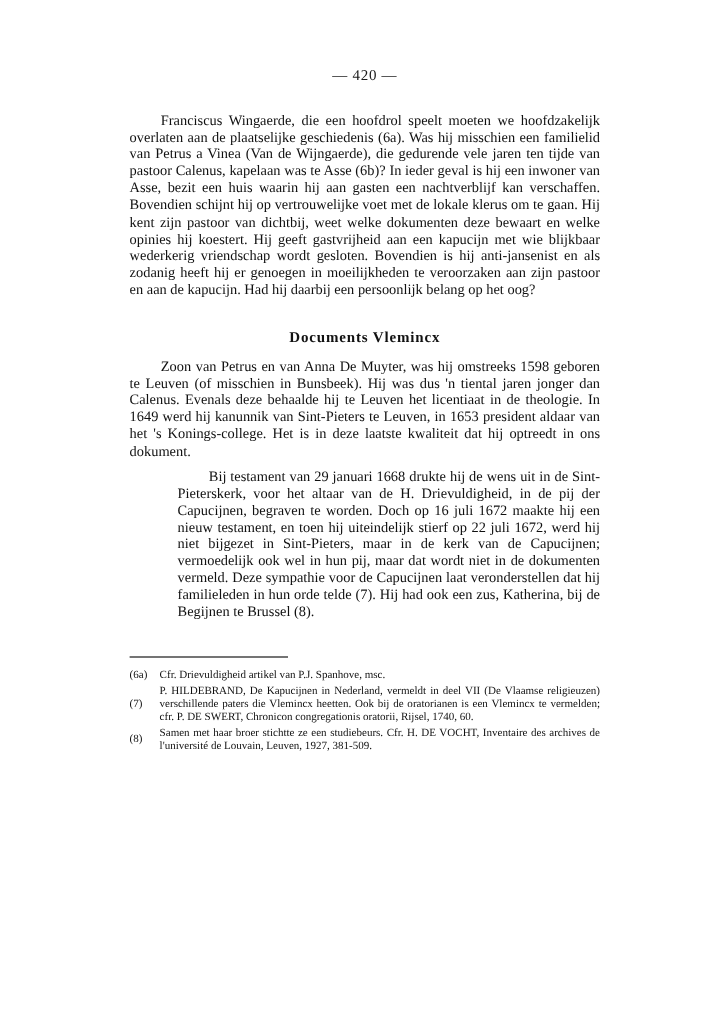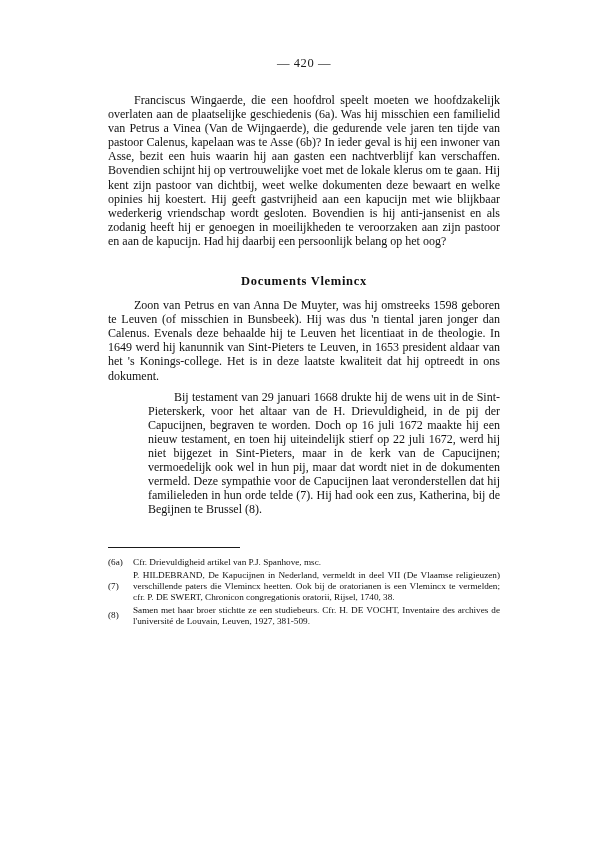--- a/index.html
+++ b/index.html
@@ -102,21 +102,21 @@
 
     <div class="rule"></div>
 
     <div class="notes">
       <div class="note">
         <span class="note-marker">(6a)</span>
         <span class="note-text">Cfr. Drievuldigheid artikel van P.J. Spanhove, msc.</span>
       </div>
       <div class="note">
         <span class="note-marker">(7)</span>
-        <span class="note-text">P. HILDEBRAND, De Kapucijnen in Nederland, vermeldt in deel VII (De Vlaamse religieuzen) verschillende paters die Vlemincx heetten. Ook bij de oratorianen is een Vlemincx te vermelden; cfr. P. DE SWERT, Chronicon congregationis oratorii, Rijsel, 1740, 38.</span>
+        <span class="note-text">P. HILDEBRAND, De Kapucijnen in Nederland, vermeldt in deel VII (De Vlaamse religieuzen) verschillende paters die Vlemincx heetten. Ook bij de oratorianen is een Vlemincx te vermelden; cfr. P. DE SWERT, Chronicon congregationis oratorii, Rijsel, 1740, 60.</span>
       </div>
       <div class="note">
         <span class="note-marker">(8)</span>
         <span class="note-text">Samen met haar broer stichtte ze een studiebeurs. Cfr. H. DE VOCHT, Inventaire des archives de l'université de Louvain, Leuven, 1927, 381-509.</span>
       </div>
     </div>
 
   </div>
 </div>
 

